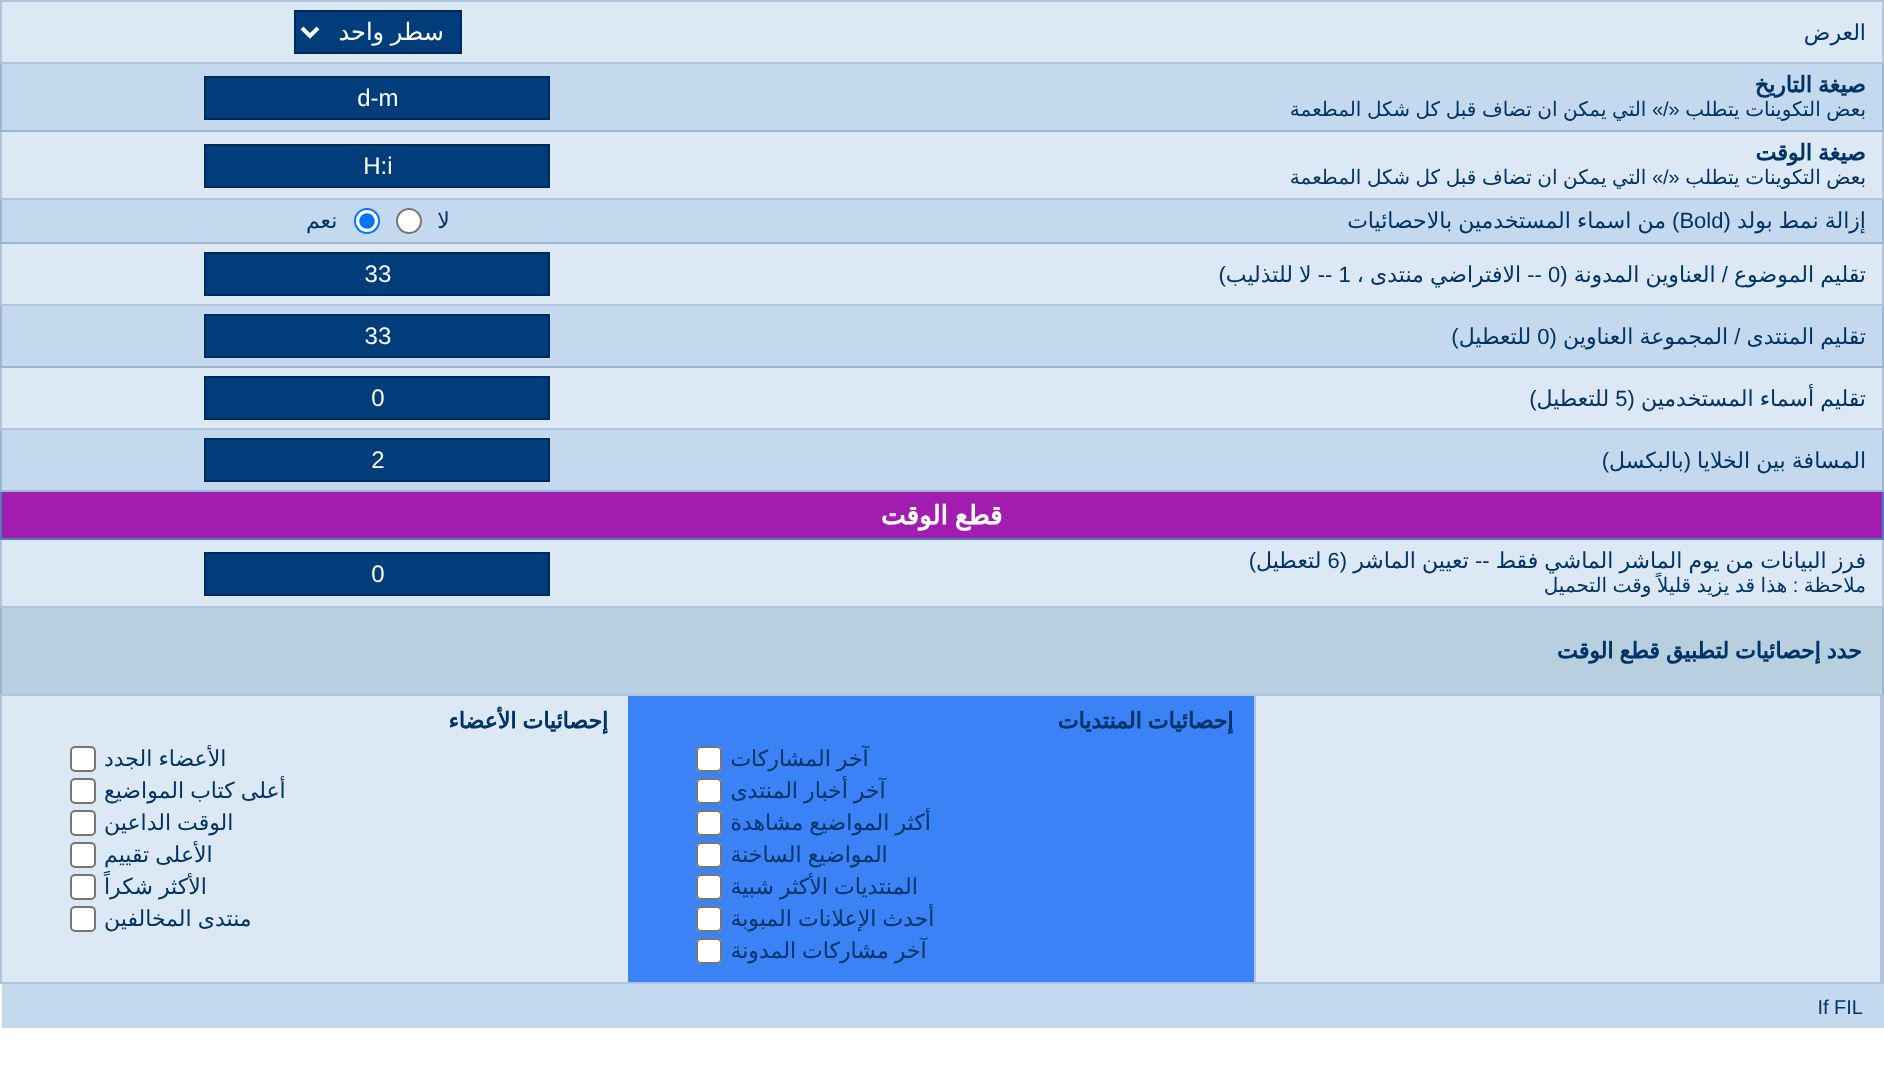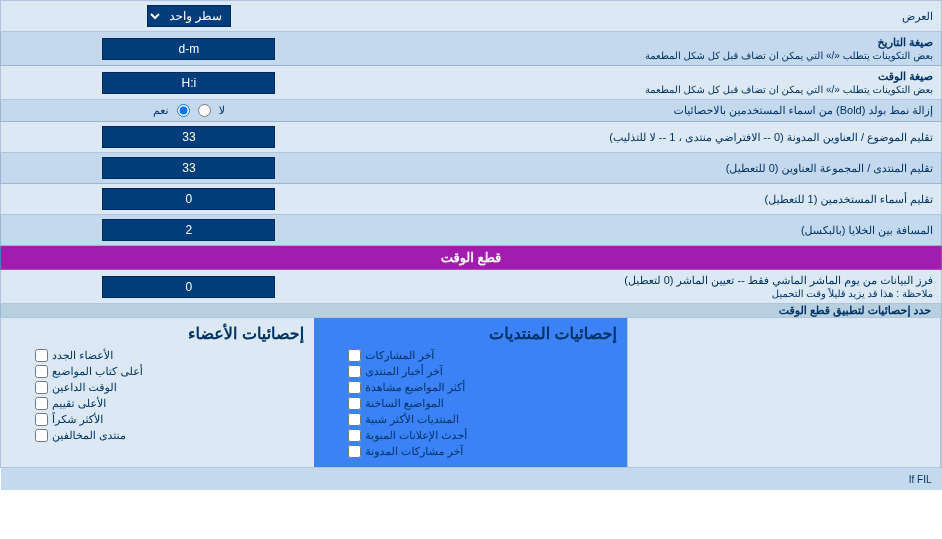--- a/index.html
+++ b/index.html
@@ -78,21 +78,21 @@
       gap: 8px;
       justify-content: center;
     }
     .radio-group label {
       color: #003366;
       font-size: 11px;
     }
     .checkbox-group-title {
       color: #003366;
       font-weight: bold;
-      font-size: 16px;
+      font-size: 11px;
       margin-bottom: 6px;
       text-align: right;
     }
     .checkbox-item {
       display: flex;
       align-items: center;
       gap: 4px;
       margin: 3px 0;
       flex-direction: row-reverse;
       justify-content: flex-start;
@@ -108,21 +108,21 @@
 
     .apply-section {
       background: #b8cfe0;
       border: 1px solid #9ab5d0;
     }
     .apply-cell {
       color: #003366;
       font-size: 11px;
       font-weight: bold;
       text-align: right;
-      padding: 0 10px;
+      padding: 15px 10px;
     }
 
     .note-text {
       color: #003366;
       font-size: 10px;
     }
   </style>
 </head>
 <body>
 
@@ -180,40 +180,40 @@
   </tr>
 
   <tr class="row-odd">
     <td class="label-cell">تقليم المنتدى / المجموعة العناوين (0 للتعطيل)</td>
     <td class="input-cell">
       <input type="text" class="input-box" value="33" style="">
     </td>
   </tr>
 
   <tr class="row-even">
-    <td class="label-cell">تقليم أسماء المستخدمين (1 للتعطيل)</td>
+    <td class="label-cell">تقليم أسماء المستخدمين (5 للتعطيل)</td>
     <td class="input-cell">
       <input type="text" class="input-box" value="0" style="">
     </td>
   </tr>
 
   <tr class="row-odd">
     <td class="label-cell">المسافة بين الخلايا (بالبكسل)</td>
     <td class="input-cell">
       <input type="text" class="input-box" value="2" style="">
     </td>
   </tr>
 
   <tr class="row-section-header">
     <td colspan="2" class="section-header-cell">قطع الوقت</td>
   </tr>
 
   <tr class="row-even">
     <td class="label-cell">
-      <span>فرز البيانات من يوم الماشر الماشي فقط -- تعيين الماشر (0 لتعطيل)</span><br>
+      <span>فرز البيانات من يوم الماشر الماشي فقط -- تعيين الماشر (6 لتعطيل)</span><br>
       <span style="font-size:10px;">ملاحظة : هذا قد يزيد قليلاً وقت التحميل</span>
     </td>
     <td class="input-cell">
       <input type="text" class="input-box" value="0" style="">
     </td>
   </tr>
 
   <tr class="apply-section">
     <td colspan="2" class="apply-cell">حدد إحصائيات لتطبيق قطع الوقت</td>
   </tr>

